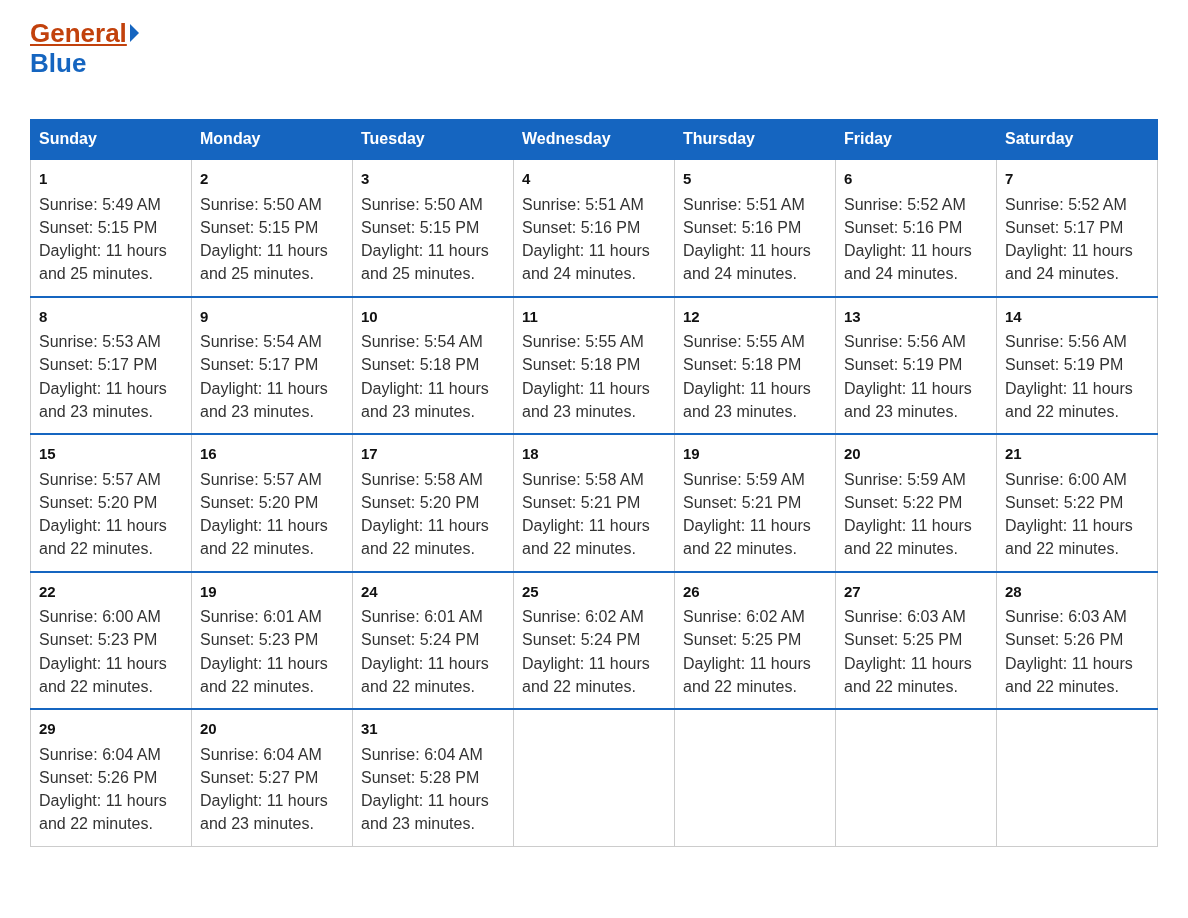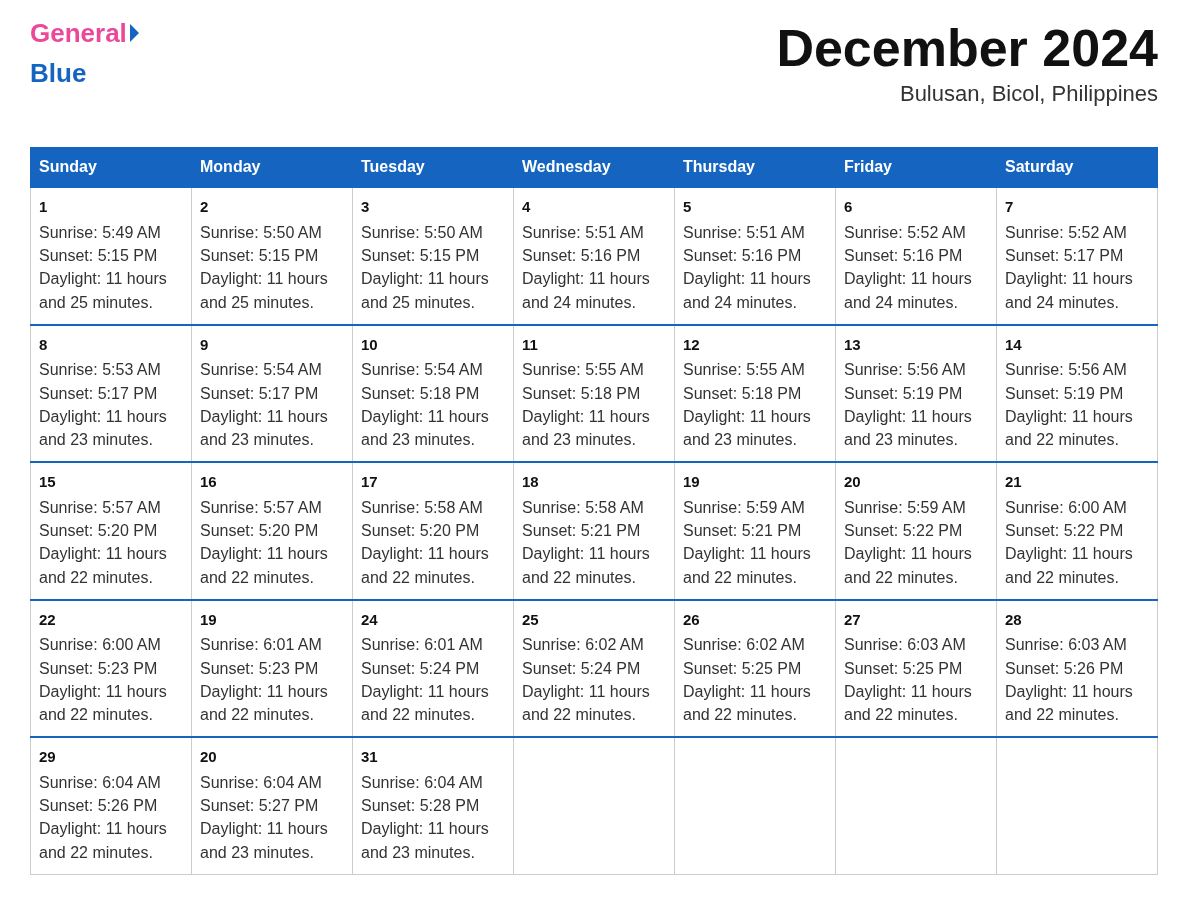--- a/index.html
+++ b/index.html
@@ -23,21 +23,22 @@
       align-items: flex-start;
     }
     .logo-text {
       display: flex;
       align-items: baseline;
       font-size: 26px;
       font-weight: bold;
       line-height: 1;
     }
     .logo-general {
-      color: #ec4899;
+      color: #c2410c;
+      text-decoration: underline;
     }
     .logo-blue-arrow {
       display: inline-block;
       position: relative;
     }
     .logo-blue-text {
       color: #1565c0;
       font-size: 26px;
       font-weight: bold;
     }
@@ -116,27 +117,23 @@
 <body>
 
 <div class="header">
   <div class="logo-area">
     <div class="logo-text">
       <span class="logo-general">General</span>
       <span class="logo-blue-arrow">
         <span class="logo-triangle"></span>
       </span>
     </div>
-    <div style="margin-top:12px;">
+    <div style="margin-top:2px;">
       <span class="logo-blue-text">Blue</span>
     </div>
-  </div>
-  <div class="title-area">
-    <div class="month-title">December 2024</div>
-    <div class="location-title">Bulusan, Bicol, Philippines</div>
   </div>
 </div>
 
 <table>
   <thead>
     <tr>
     <th>Sunday</th>
         <th>Monday</th>
         <th>Tuesday</th>
         <th>Wednesday</th>

